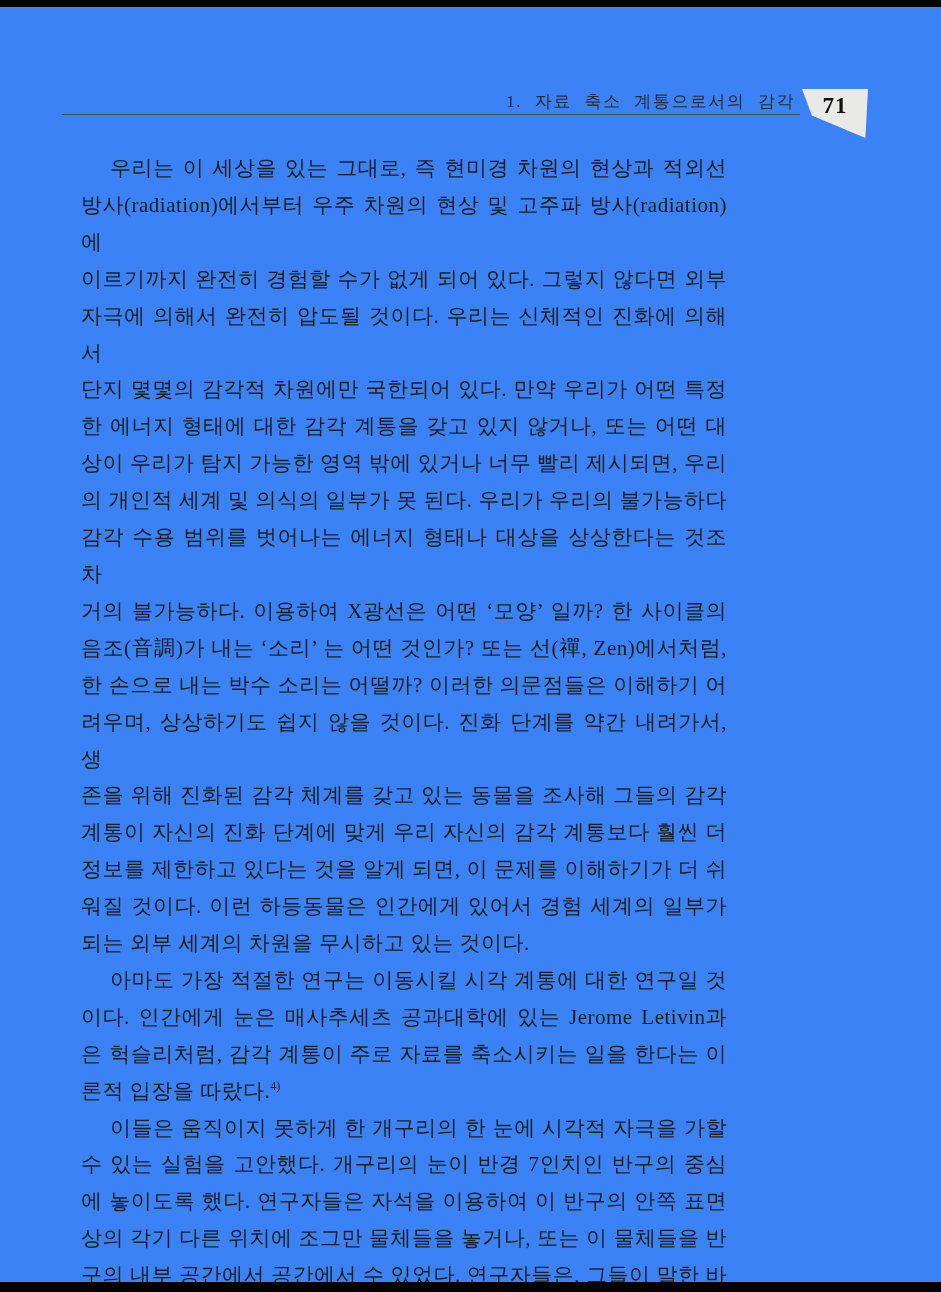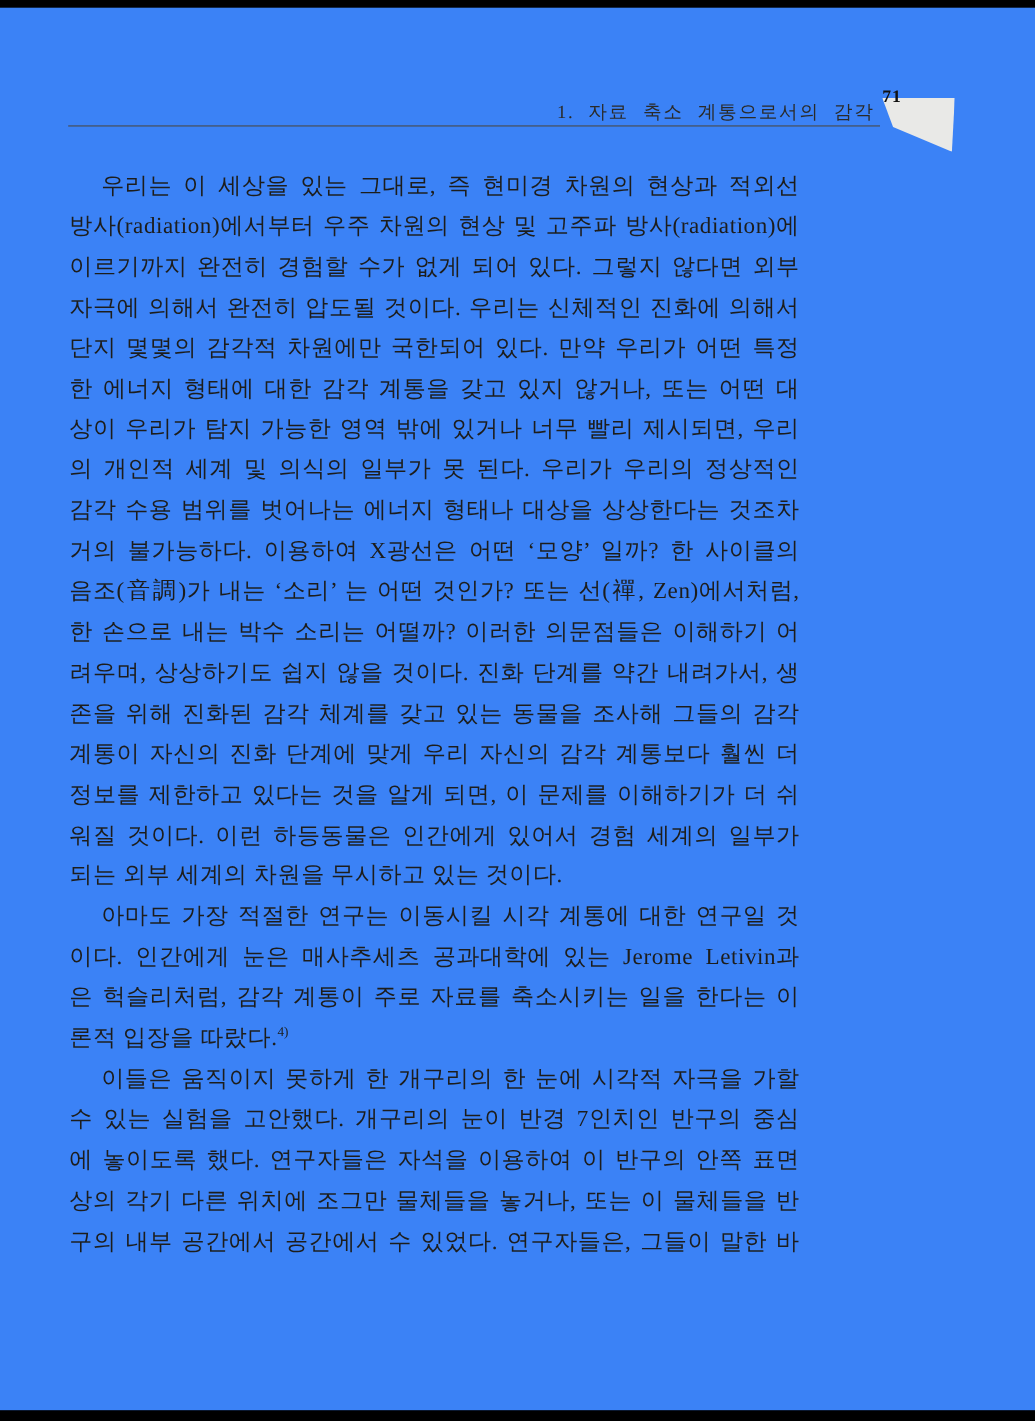--- a/index.html
+++ b/index.html
@@ -33,41 +33,43 @@
   }
   .page-tab {
     position:absolute;
     left:802px; top:89px;
     width:66px; height:49px;
     background:var(--tab-bg, #e9e9e7);
     clip-path:polygon(0% 0%, 100% 0%, 96% 100%, 15% 54%);
   }
   .page-number {
     position:absolute;
-    left:802px; top:80px;
+    left:802px; top:93px;
     width:66px;
-    font-size:16px;
+    text-align:center;
+    font-size:23px;
     font-weight:bold;
     letter-spacing:1px;
     color:#111;
   }
 
   .body-text {
     position:absolute;
     left:63px; top:150px;
     width:664px;
     font-size:21px;
     color:var(--ink, #1d1d1b);
     letter-spacing:0.5px;
   }
   .line {
     line-height:36.9px;
     text-align:justify;
     text-align-last:justify;
     white-space:normal;
+    margin-left:18px;
   }
   .line.first { text-indent:29px; }
   .line.short-last { text-align-last:left; }
   sup {
     font-size:12px;
     line-height:0;
     vertical-align:super;
     letter-spacing:0;
   }
 </style>
@@ -87,21 +89,21 @@
 
   <div class="body-text">
     <div>
         <div class="line first">우리는 이 세상을 있는 그대로, 즉 현미경 차원의 현상과 적외선</div>
         <div class="line">방사(radiation)에서부터 우주 차원의 현상 및 고주파 방사(radiation)에</div>
         <div class="line">이르기까지 완전히 경험할 수가 없게 되어 있다. 그렇지 않다면 외부</div>
         <div class="line">자극에 의해서 완전히 압도될 것이다. 우리는 신체적인 진화에 의해서</div>
         <div class="line">단지 몇몇의 감각적 차원에만 국한되어 있다. 만약 우리가 어떤 특정</div>
         <div class="line">한 에너지 형태에 대한 감각 계통을 갖고 있지 않거나, 또는 어떤 대</div>
         <div class="line">상이 우리가 탐지 가능한 영역 밖에 있거나 너무 빨리 제시되면, 우리</div>
-        <div class="line">의 개인적 세계 및 의식의 일부가 못 된다. 우리가 우리의 정상적인</div>
+        <div class="line">의 개인적 세계 및 의식의 일부가 못 된다. 우리가 우리의 불가능하다</div>
         <div class="line">감각 수용 범위를 벗어나는 에너지 형태나 대상을 상상한다는 것조차</div>
         <div class="line">거의 불가능하다. 이용하여 X광선은 어떤 ‘모양’ 일까? 한 사이클의</div>
         <div class="line">음조(音調)가 내는 ‘소리’ 는 어떤 것인가? 또는 선(禪, Zen)에서처럼,</div>
         <div class="line">한 손으로 내는 박수 소리는 어떨까? 이러한 의문점들은 이해하기 어</div>
         <div class="line">려우며, 상상하기도 쉽지 않을 것이다. 진화 단계를 약간 내려가서, 생</div>
         <div class="line">존을 위해 진화된 감각 체계를 갖고 있는 동물을 조사해 그들의 감각</div>
         <div class="line">계통이 자신의 진화 단계에 맞게 우리 자신의 감각 계통보다 훨씬 더</div>
         <div class="line">정보를 제한하고 있다는 것을 알게 되면, 이 문제를 이해하기가 더 쉬</div>
         <div class="line">워질 것이다. 이런 하등동물은 인간에게 있어서 경험 세계의 일부가</div>
         <div class="line short-last">되는 외부 세계의 차원을 무시하고 있는 것이다.</div>

